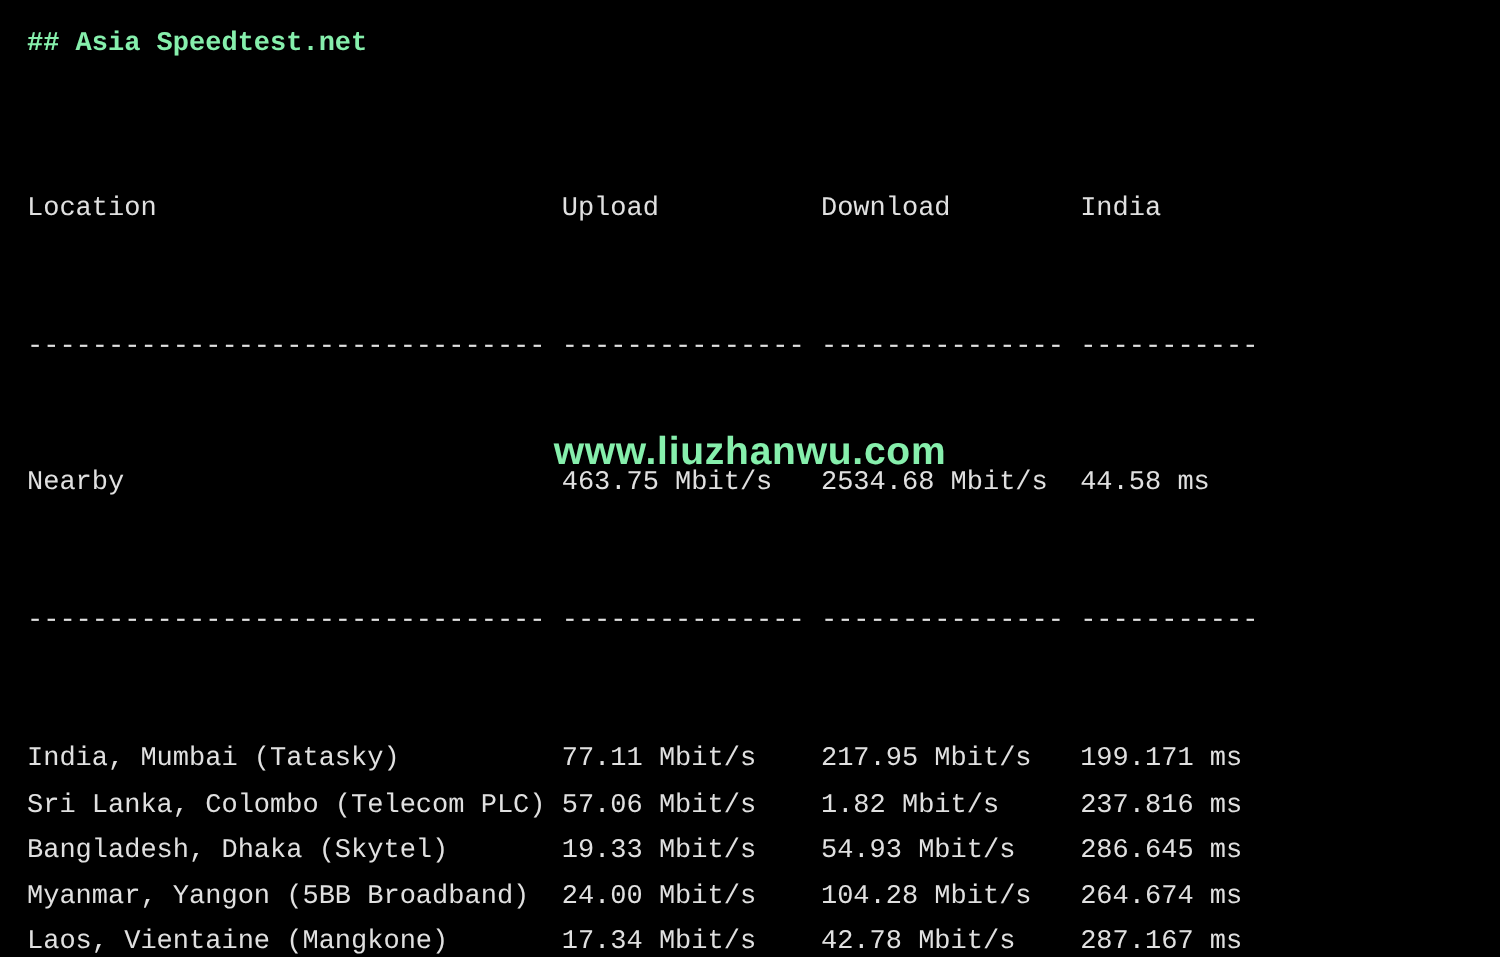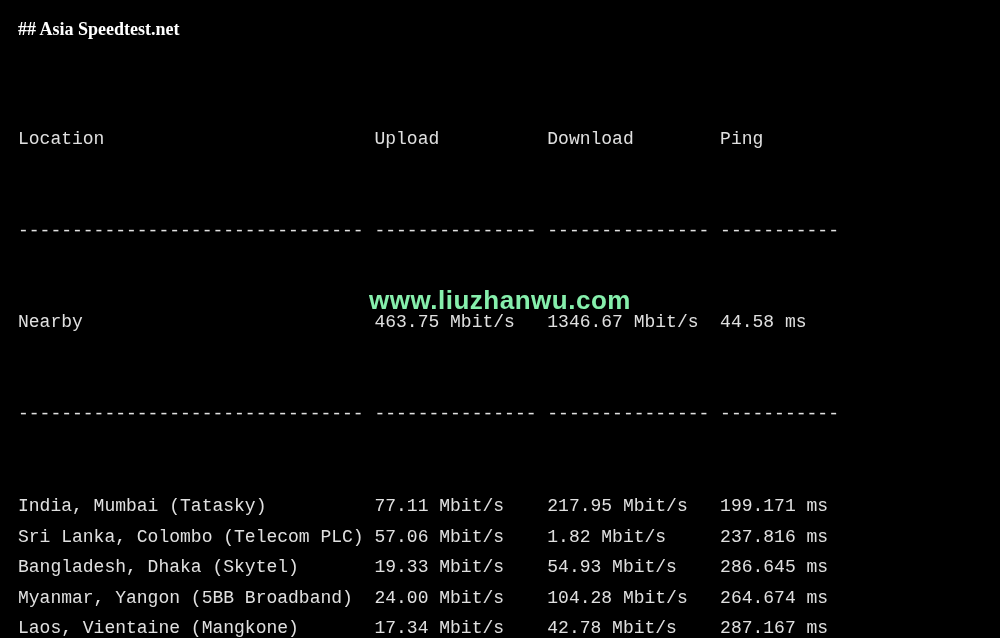--- a/index.html
+++ b/index.html
@@ -13,24 +13,23 @@
       font-family: 'Consolas', 'Monaco', 'Courier New', monospace;
       font-size: 18px;
       line-height: 1.7;
       padding: 14px 18px;
       width: 1000px;
       height: 638px;
       overflow: hidden;
       position: relative;
     }
     .title {
-      color: #ffffff;
+      color: #86efac;
       font-weight: bold;
       margin-bottom: 18px;
-      font-family: Liberation Serif, serif;
     }
     .table-container {
       white-space: pre;
       font-family: inherit;
     }
     .header-row {
       color: #e0e0e0;
     }
     .separator {
       color: #e0e0e0;
@@ -52,20 +51,20 @@
       z-index: 10;
       letter-spacing: 0.5px;
     }
   </style>
 </head>
 <body>
 
 <div class="title">## Asia Speedtest.net</div>
 
 <div class="table-container">
-  <div class="header-row" id="header-row">Location                         Upload          Download        Ping</div>
+  <div class="header-row" id="header-row">Location                         Upload          Download        India</div>
   <div class="separator" id="sep1">-------------------------------- --------------- --------------- -----------</div>
-  <div class="data-row" id="nearby-row">Nearby                           463.75 Mbit/s   1346.67 Mbit/s  44.58 ms</div>
+  <div class="data-row" id="nearby-row">Nearby                           463.75 Mbit/s   2534.68 Mbit/s  44.58 ms</div>
   <div class="separator" id="sep2">-------------------------------- --------------- --------------- -----------</div>
   <div id="data-rows"><div class="data-row">India, Mumbai (Tatasky)          77.11 Mbit/s    217.95 Mbit/s   199.171 ms</div><div class="data-row">Sri Lanka, Colombo (Telecom PLC) 57.06 Mbit/s    1.82 Mbit/s     237.816 ms</div><div class="data-row">Bangladesh, Dhaka (Skytel)       19.33 Mbit/s    54.93 Mbit/s    286.645 ms</div><div class="data-row">Myanmar, Yangon (5BB Broadband)  24.00 Mbit/s    104.28 Mbit/s   264.674 ms</div><div class="data-row">Laos, Vientaine (Mangkone)       17.34 Mbit/s    42.78 Mbit/s    287.167 ms</div></div>
 </div>
 
 <div class="watermark">www.liuzhanwu.com</div>
 
 </body></html>

